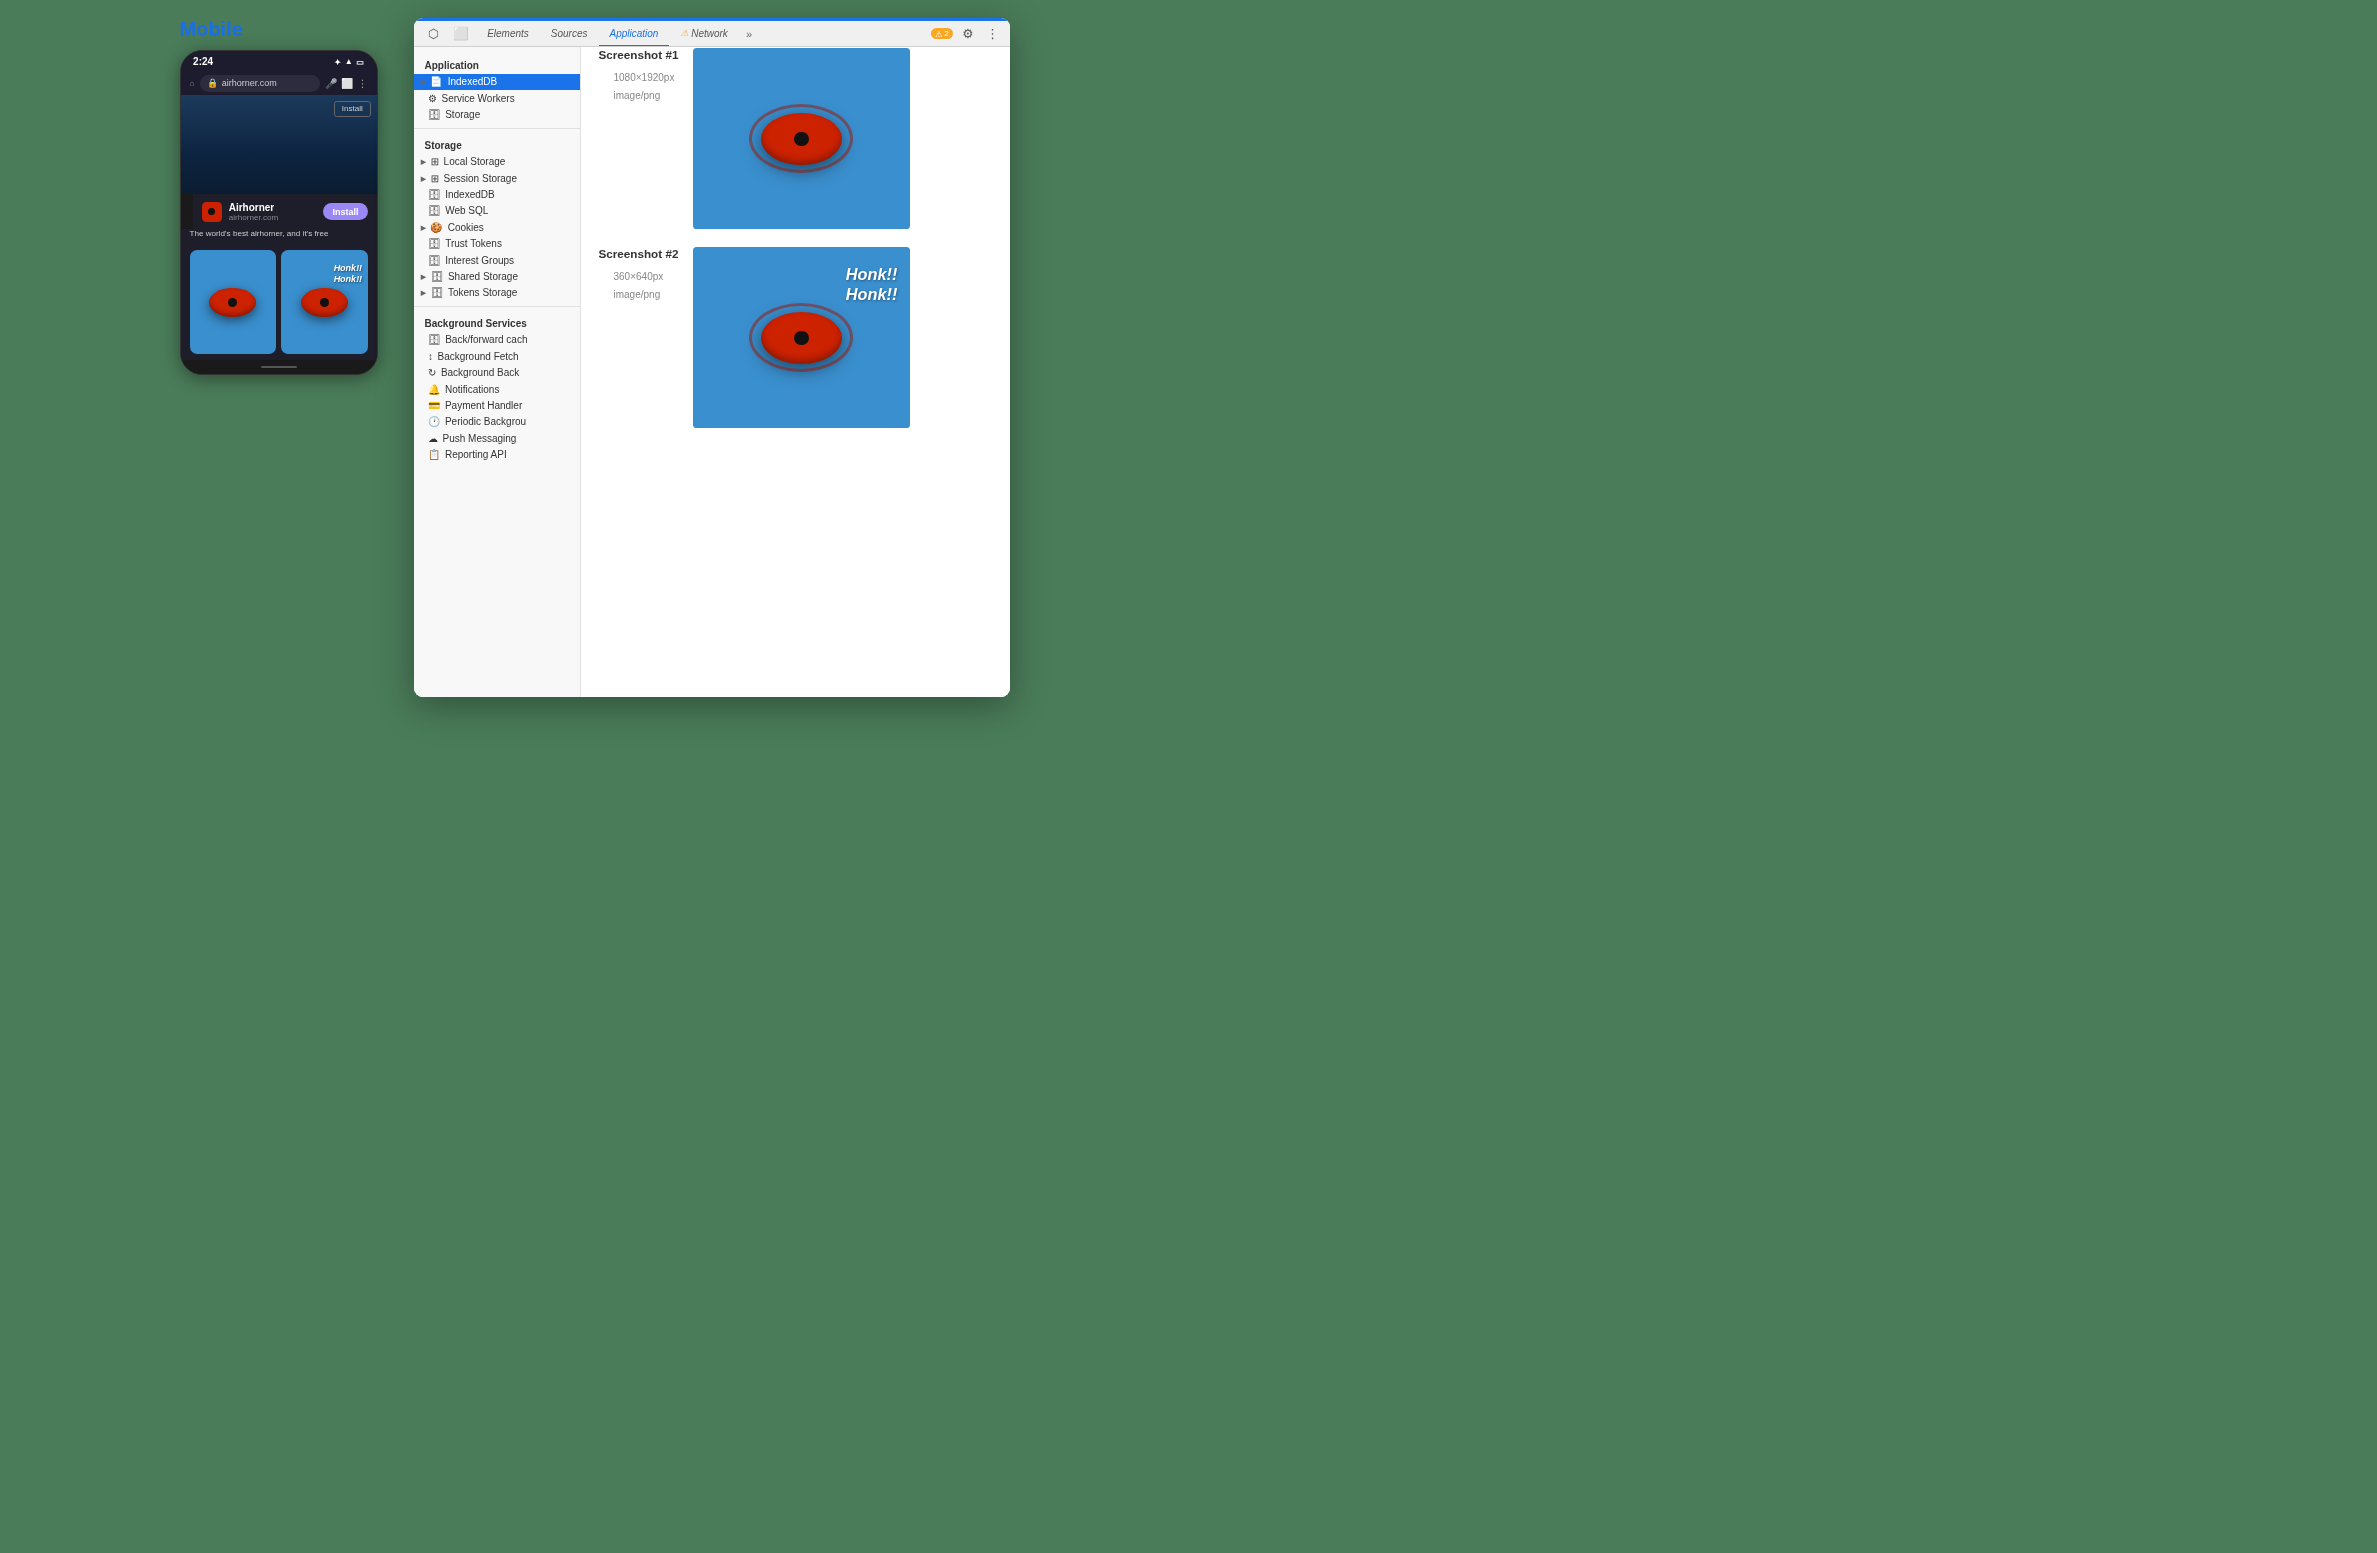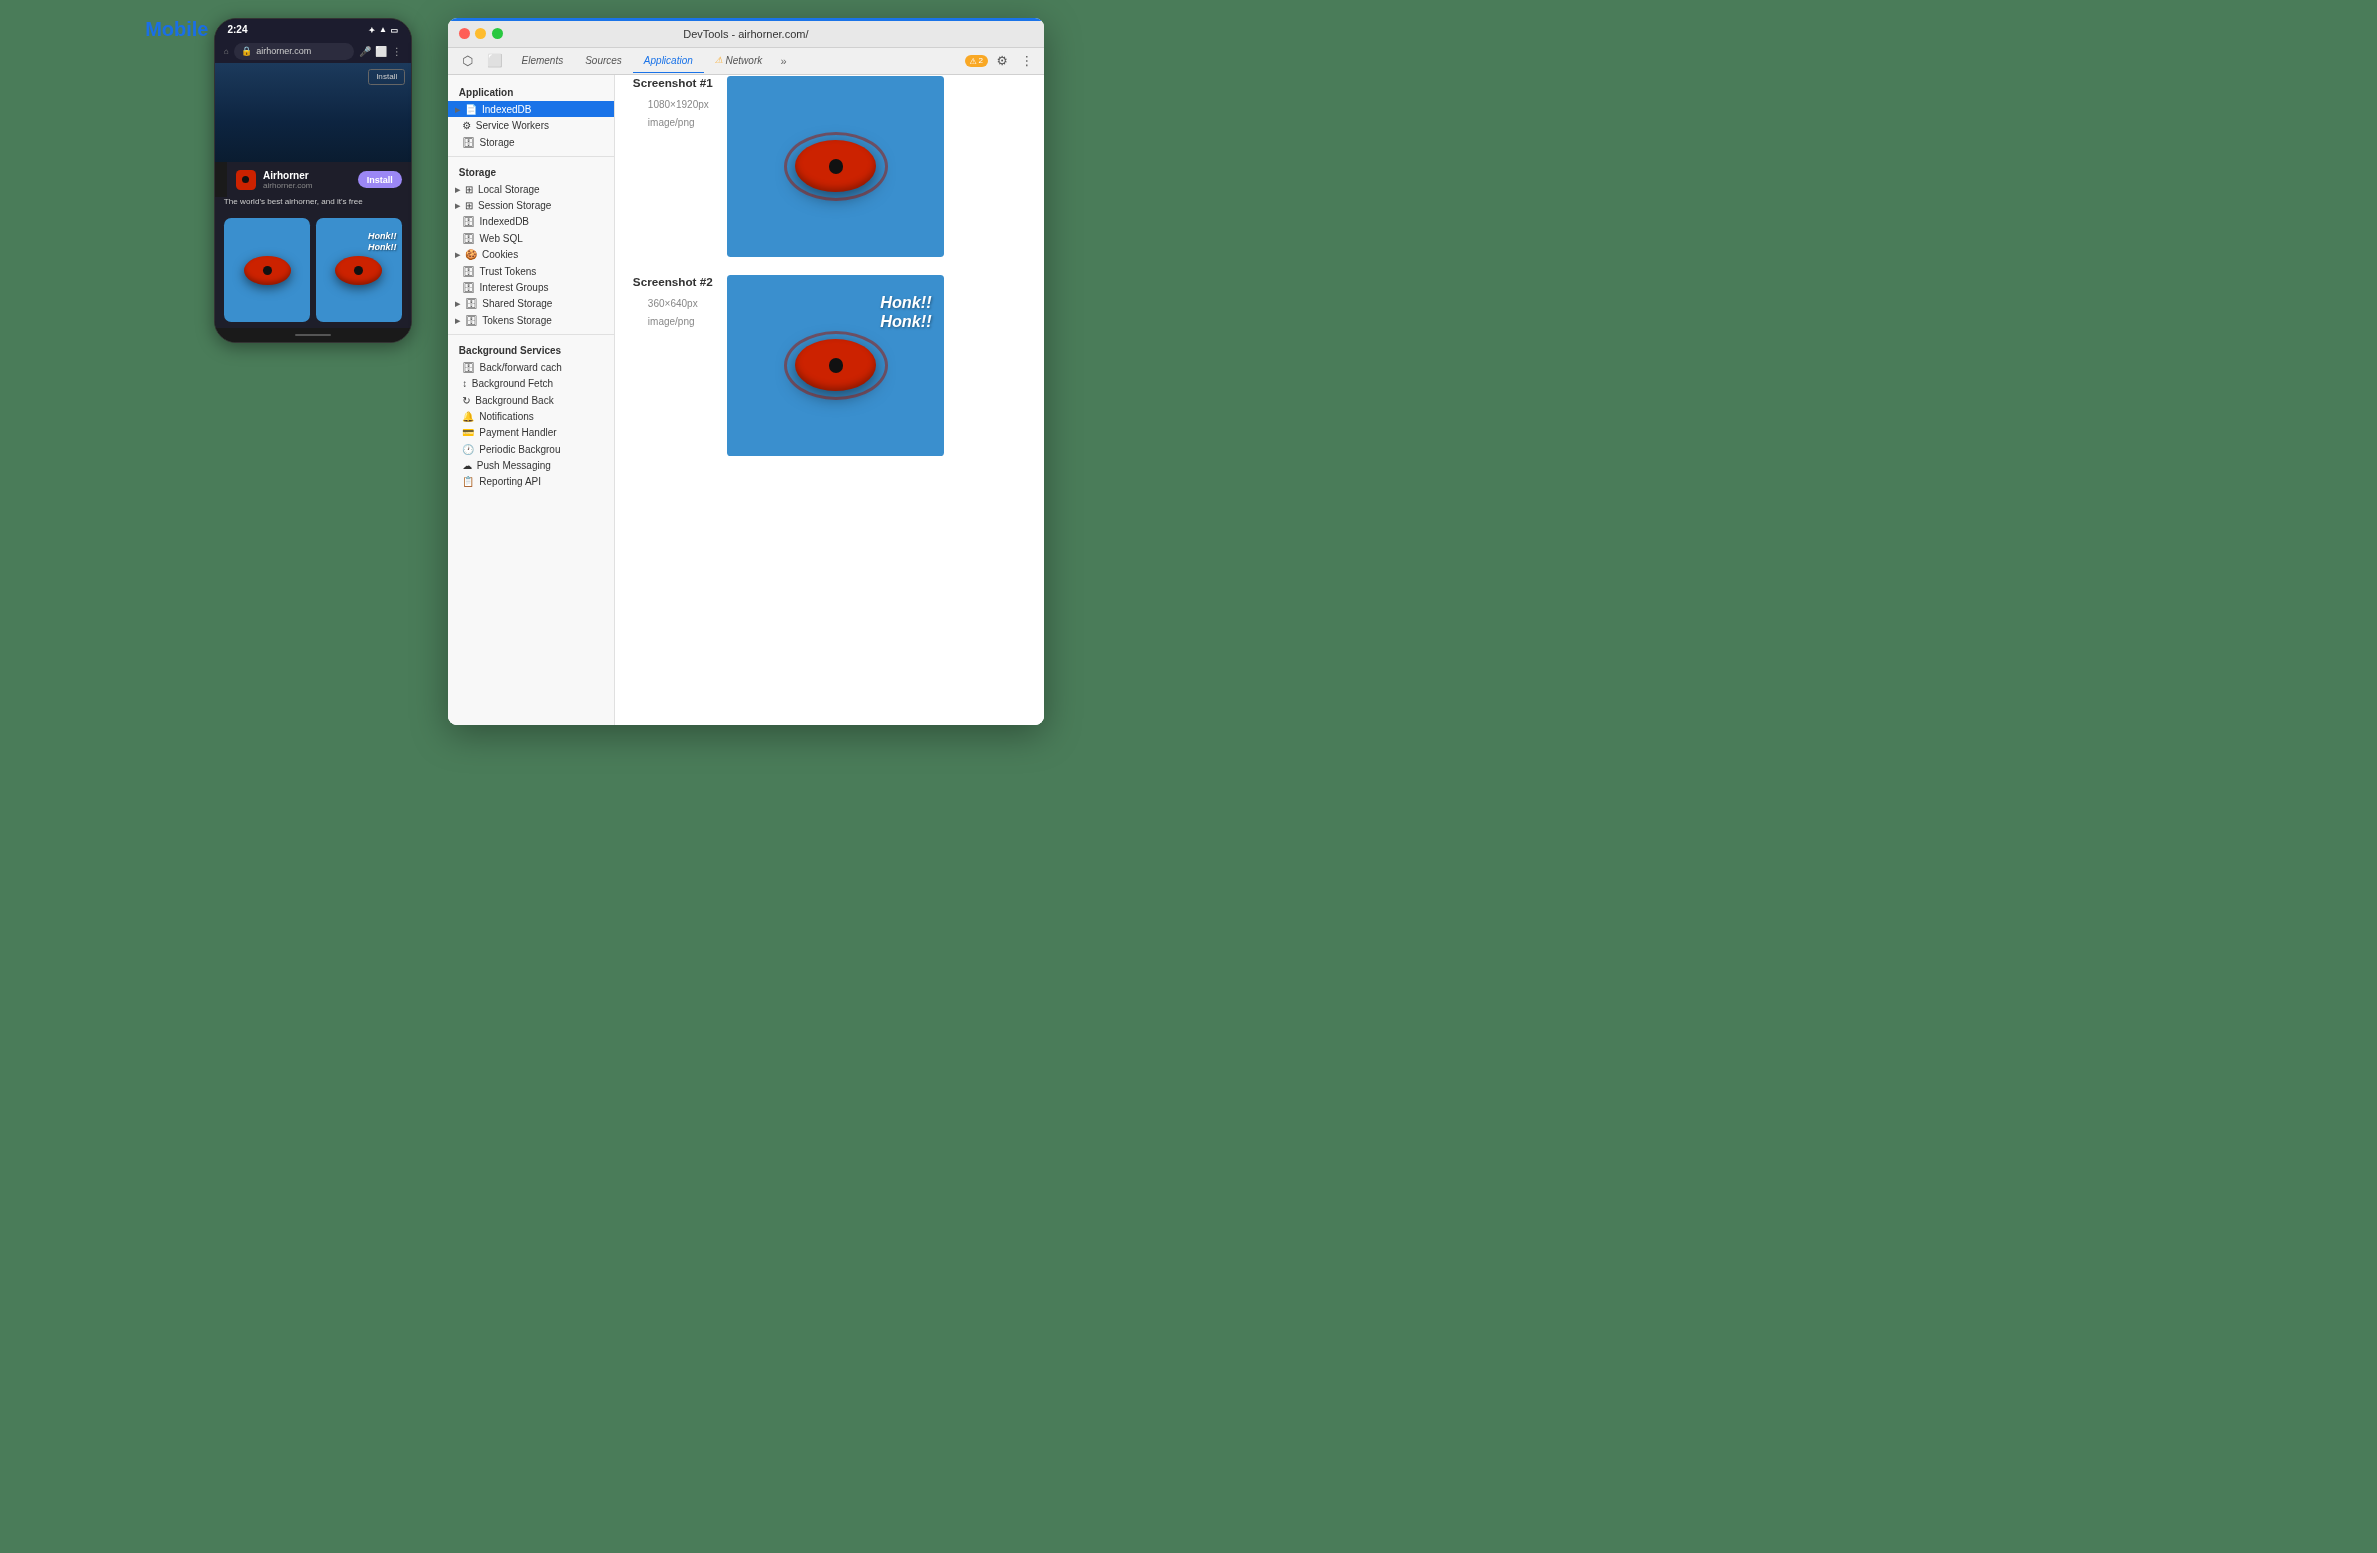--- a/index.html
+++ b/index.html
@@ -11,21 +11,21 @@
       align-items: flex-start;
       justify-content: center;
       padding: 18px 27px;
       font-family: -apple-system, BlinkMacSystemFont, 'Helvetica Neue', sans-serif;
       gap: 36px;
     }
 
     
     .left-section {
       display: flex;
-      flex-direction: row;
+      flex-direction: column;
       align-items: flex-start;
       gap: 5.4px;
       flex-shrink: 0;
     }
 
     .mobile-label {
       color: #1a6fe6;
       font-size: 20px;
       font-weight: 700;
       margin-bottom: 3.6px;
@@ -602,28 +602,20 @@
     <div class="phone-bottom-bar">
       <div class="phone-home-indicator"></div>
     </div>
   </div>
 </div>
 
 <div class="devtools-window">
 
   <div class="top-blue-bar"></div>
 
-  <div class="devtools-titlebar">
-    <div class="window-controls">
-      <div class="wc-red"></div>
-      <div class="wc-yellow"></div>
-      <div class="wc-green"></div>
-    </div>
-    <span class="devtools-title">DevTools - airhorner.com/</span>
-  </div>
 
   <div class="devtools-tabs">
     <div class="devtools-tab-icon">⬡</div>
     <div class="devtools-tab-icon">⬜</div>
     <div class="devtools-tab">Elements</div>
     <div class="devtools-tab">Sources</div>
     <div class="devtools-tab active">Application</div>
     <div class="devtools-tab warning">
       <span class="tab-warning-icon">⚠</span>
       <span>Network</span>

